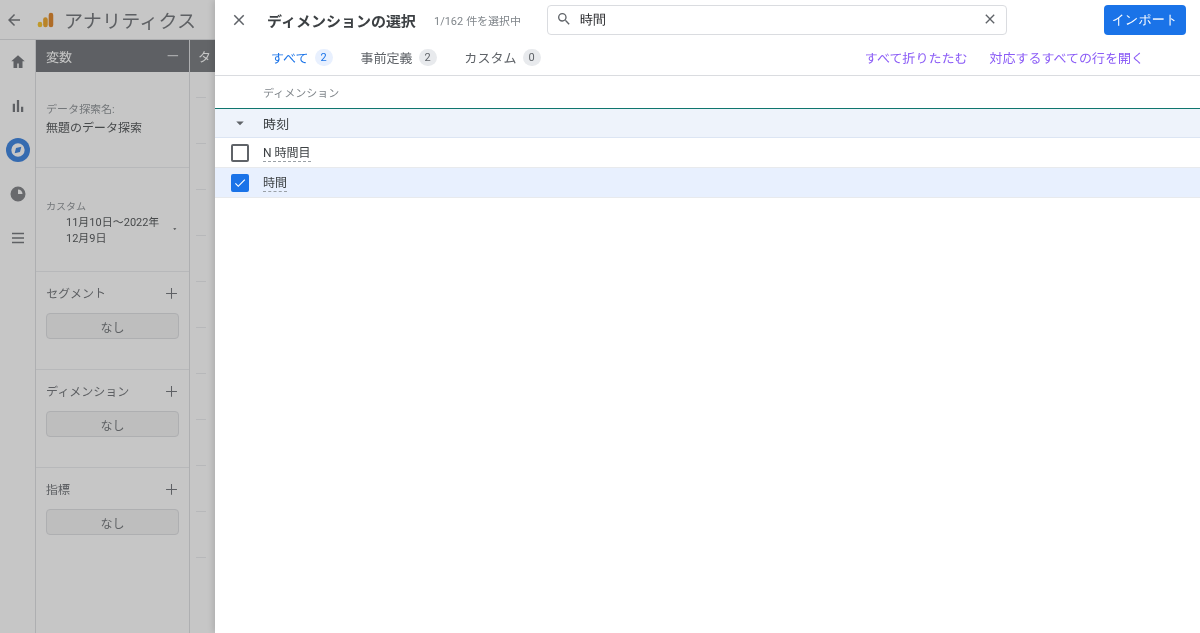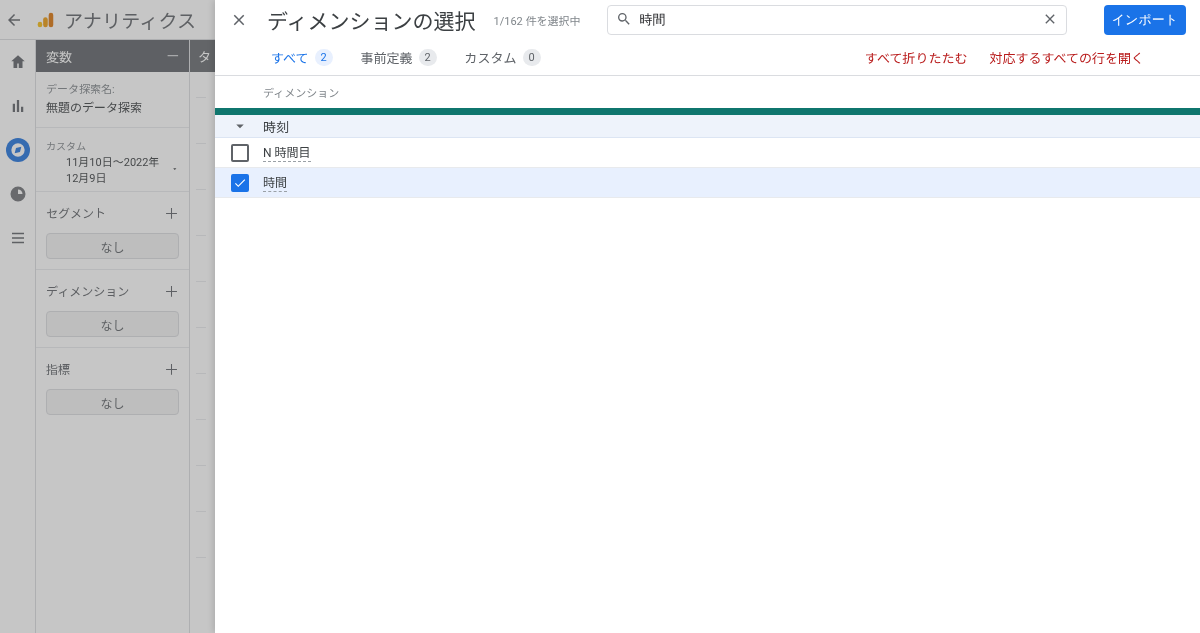--- a/index.html
+++ b/index.html
@@ -15,21 +15,21 @@
     .brand-logo svg { display: block; }
     .brand-name { font-size: 19px; color: #5f6368; letter-spacing: 0.2px; }
     .red-swatch { width: 30px; height: 40px; background: #ff0000; margin-left: auto; margin-right: 0; }
     .top-right-space { flex: 1; }
 
     .workspace { position: absolute; left: 0; right: 0; top: 40px; bottom: 0; display: flex; }
     .nav-rail { width: 36px; background: #fff; border-right: 1px solid #dadce0; display: flex; flex-direction: column; align-items: center; padding-top: 10px; gap: 20px; color: #5f6368; }
     .nav-rail .rail-item { width: 24px; height: 24px; display: flex; align-items: center; justify-content: center; border-radius: 50%; }
     .nav-rail .active { background: #1a73e8; color: #fff; }
 
-    .panel-col { width: 154px; background: #fff; border-right: 1px solid #dadce0; display: flex; flex-direction: column; }
+    .panel-col { width: 154px; background: #fff; border-right: 1px solid #dadce0; display: flex; flex-direction: column; gap: 20px; }
     .panel-header { background: #5f6368; color: #fff; height: 32px; display: flex; align-items: center; padding: 0 10px; font-size: 13px; justify-content: space-between; }
     .panel-header .dash { color: #cfd1d4; font-size: 16px; }
     .panel-body { padding: 8px 10px; font-size: 12px; color: #5f6368; }
     .sub-label { font-size: 11px; color: #80868b; }
     .explore-name { font-size: 12px; color: #3c4043; margin-top: 2px; }
     .divider { height: 1px; background: #e8eaed; margin: 4px 0; }
     .date-range { padding: 6px 10px; }
     .date-range .label { font-size: 10px; color: #80868b; }
     .date-range .value { font-size: 11px; color: #3c4043; display: flex; align-items: center; gap: 4px; margin-left: 20px; }
     .section { padding: 10px; border-top: 1px solid #e8eaed; }
@@ -40,39 +40,39 @@
     .canvas-col { flex: 1; background: #fff; }
     .tab-stub { height: 32px; background: #5f6368; color: #fff; display: flex; align-items: center; padding: 0 8px; font-size: 13px; opacity: 0.95; }
     .ghost-rows { padding: 10px 6px; display: flex; flex-direction: column; gap: 30px; }
     .ghost-row { height: 16px; border-bottom: 1px solid #e8eaed; width: 10px; }
 
     
     .modal { position: absolute; top: 0; left: 215px; right: 0; bottom: 0; background: #fff; box-shadow: -2px 0 6px rgba(0,0,0,0.12); display: flex; flex-direction: column; }
 
     .modal-toolbar { height: 40px; display: flex; align-items: center; padding: 0 14px 0 10px; gap: 14px; }
     .close-x { width: 28px; height: 28px; display: flex; align-items: center; justify-content: center; color: #5f6368; cursor: pointer; }
-    .modal-title { font-size: 21px; color: #3c4043; white-space: nowrap; }
+    .modal-title { font-size: 15px; color: #3c4043; white-space: nowrap; font-weight: bold; }
     .sel-count { font-size: 11px; color: #80868b; margin-left: 4px; }
     .search-wrap { flex: 0 0 460px; margin-left: 12px; height: 30px; border: 1px solid #dadce0; border-radius: 4px; display: flex; align-items: center; padding: 0 8px; gap: 8px; }
     .search-wrap input { flex: 1; border: none; outline: none; font-size: 13px; color: #202124; background: transparent; }
     .search-wrap .icon { color: #5f6368; }
     .tb-spacer { flex: 1; }
     .import-btn { background: #1a73e8; color: #fff; border: none; border-radius: 4px; height: 30px; padding: 0 8px; font-size: 13px; cursor: pointer; }
 
     .modal-tabs { height: 36px; display: flex; align-items: center; padding: 0 56px; gap: 28px; border-bottom: 1px solid #dadce0; position: relative; }
     .tab { display: flex; align-items: center; gap: 6px; font-size: 13px; color: #5f6368; cursor: pointer; height: 100%; }
     .tab.active { color: #1a73e8; }
     .tab .count { background: #e8eaed; color: #5f6368; border-radius: 9px; min-width: 18px; height: 17px; font-size: 11px; display: flex; align-items: center; justify-content: center; padding: 0 5px; }
     .tab.active .count { background: #e8f0fe; color: #1a73e8; }
     .tabs-right { margin-left: auto; display: flex; gap: 22px; }
-    .link-btn { color: #b91c1c; font-size: 13px; cursor: pointer; }
+    .link-btn { color: #8b5cf6; font-size: 13px; cursor: pointer; }
 
     .col-header { font-size: 11px; color: #80868b; padding: 8px 48px; }
 
-    .group-row { height: 30px; display: flex; align-items: center; gap: 14px; padding: 0 16px; background: #eef3fb; border-top: 7px solid #0f766e; border-bottom: 1px solid #dce5f3; cursor: pointer; }
+    .group-row { height: 30px; display: flex; align-items: center; gap: 14px; padding: 0 16px; background: #eef3fb; border-top: 1px solid #0f766e; border-bottom: 1px solid #dce5f3; cursor: pointer; }
     .group-row .chev { color: #5f6368; display: flex; }
     .group-row .label { font-size: 13px; color: #3c4043; }
 
     .item-row { height: 30px; display: flex; align-items: center; gap: 14px; padding: 0 16px; border-bottom: 1px solid #e8eaed; }
     .item-row.checked { background: #e8f0fe; }
     .item-row .cb { width: 18px; height: 18px; border: 2px solid #5f6368; border-radius: 2px; display: flex; align-items: center; justify-content: center; cursor: pointer; flex-shrink: 0; }
     .item-row.checked .cb { background: #1a73e8; border-color: #1a73e8; }
     .item-row .cb svg { display: none; }
     .item-row.checked .cb svg { display: block; }
     .item-row .lbl { font-size: 12px; color: #3c4043; border-bottom: 1px dashed #9aa0a6; padding-bottom: 1px; }

